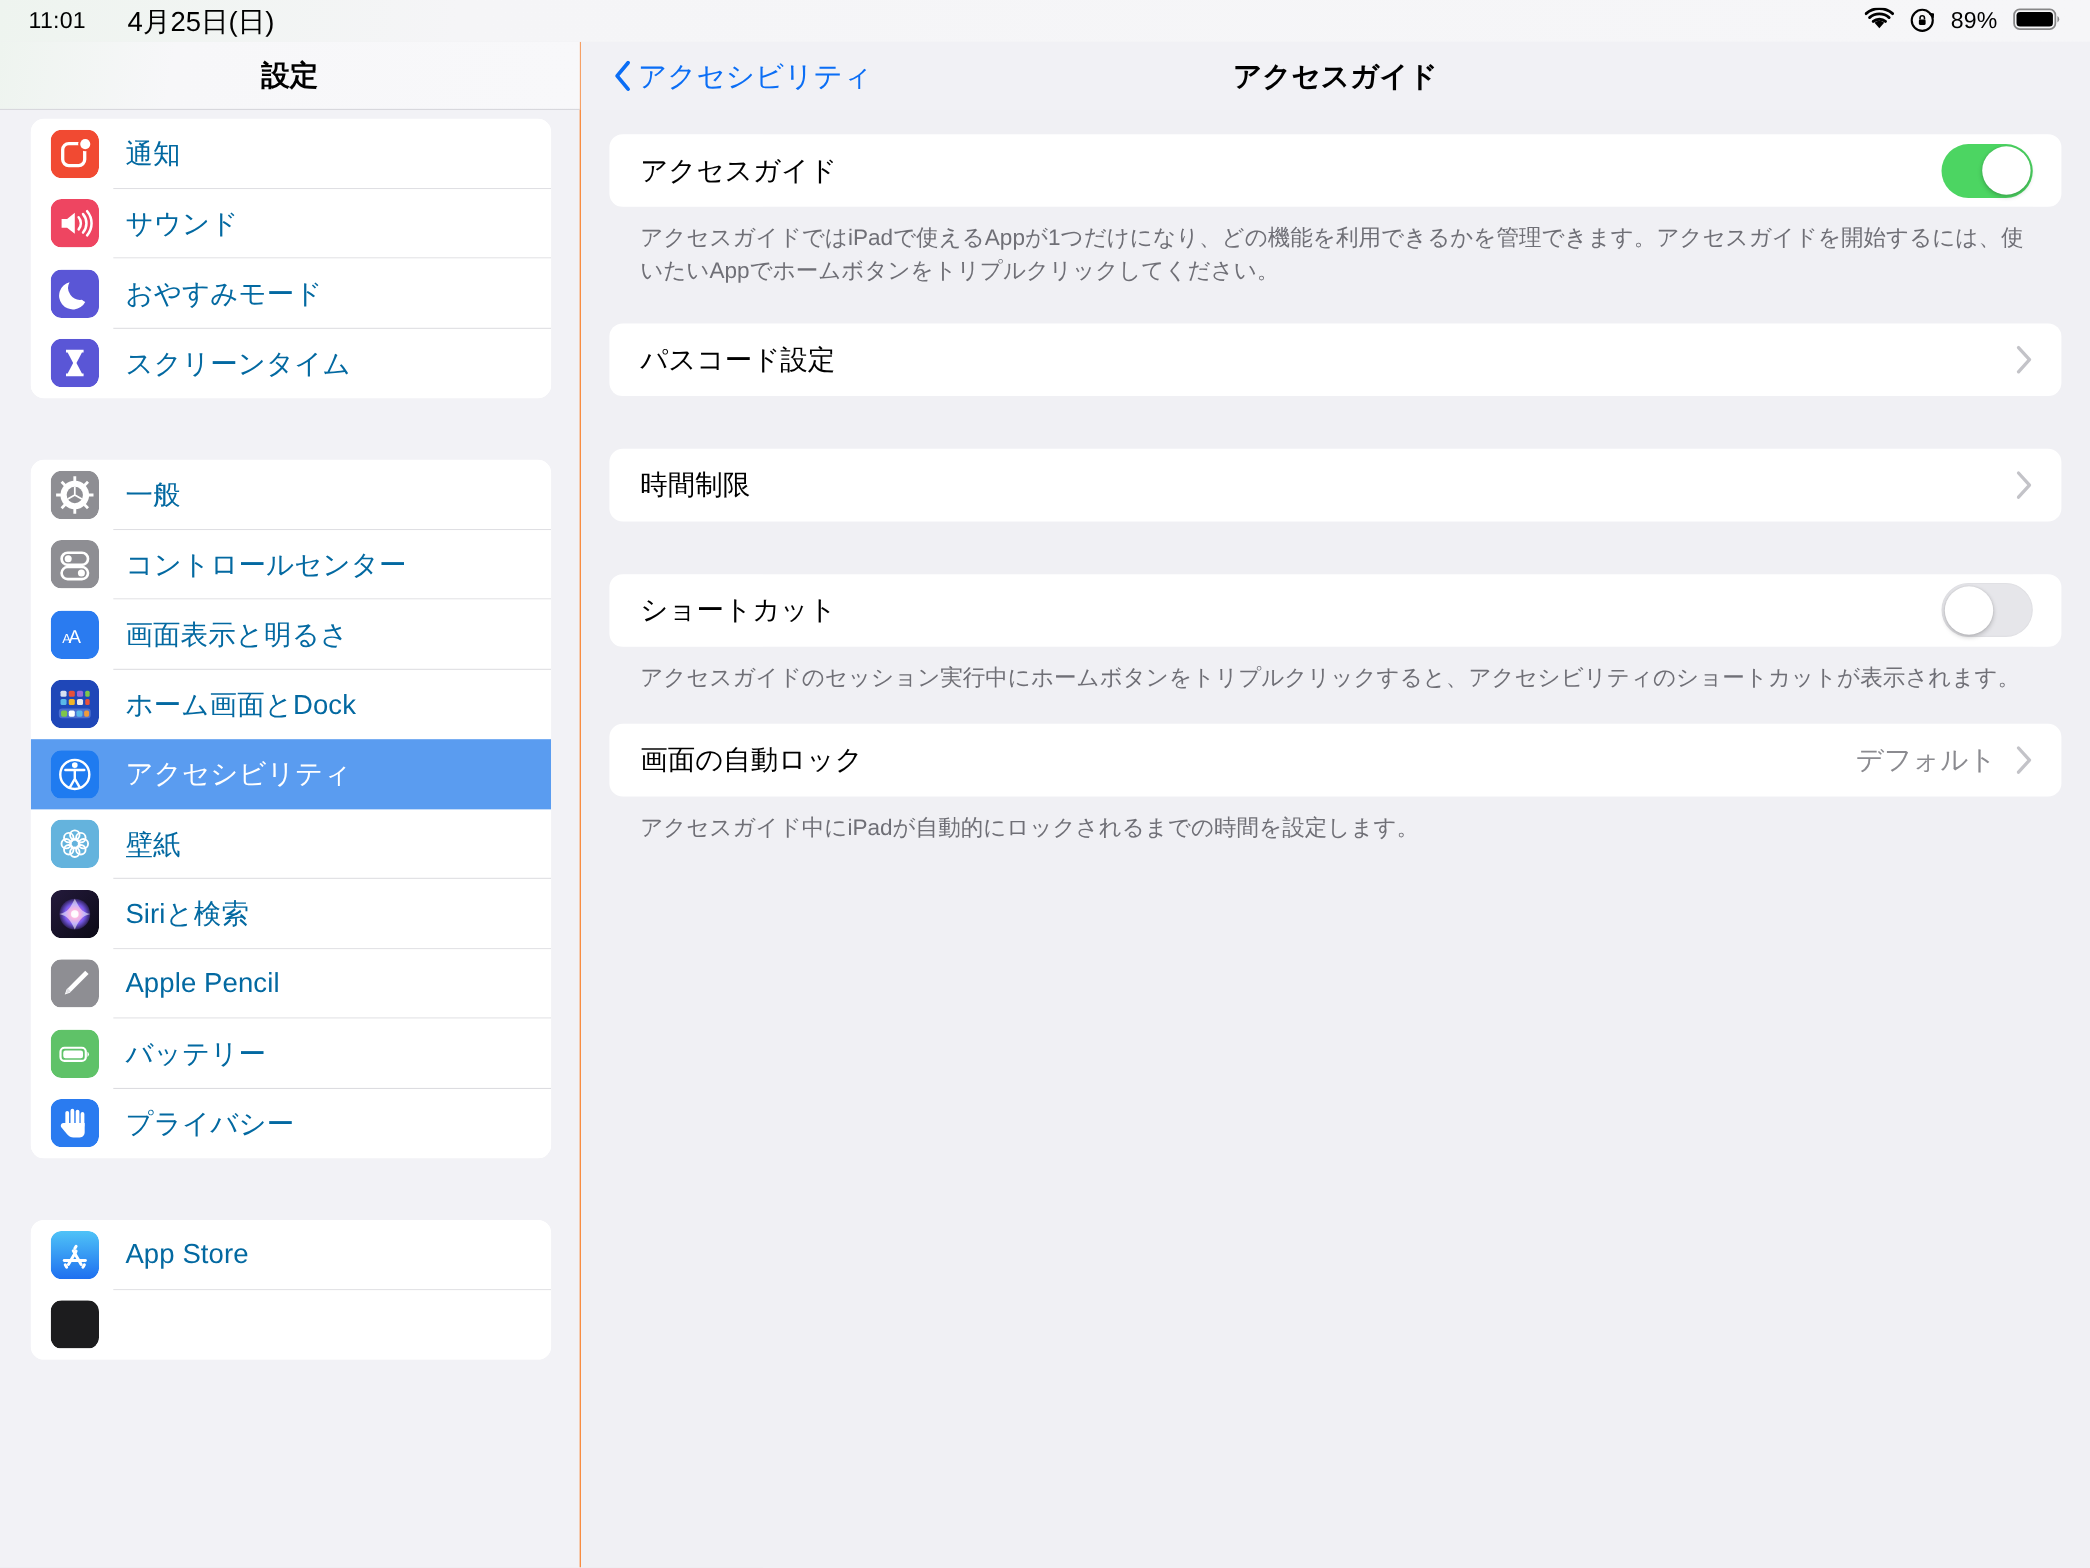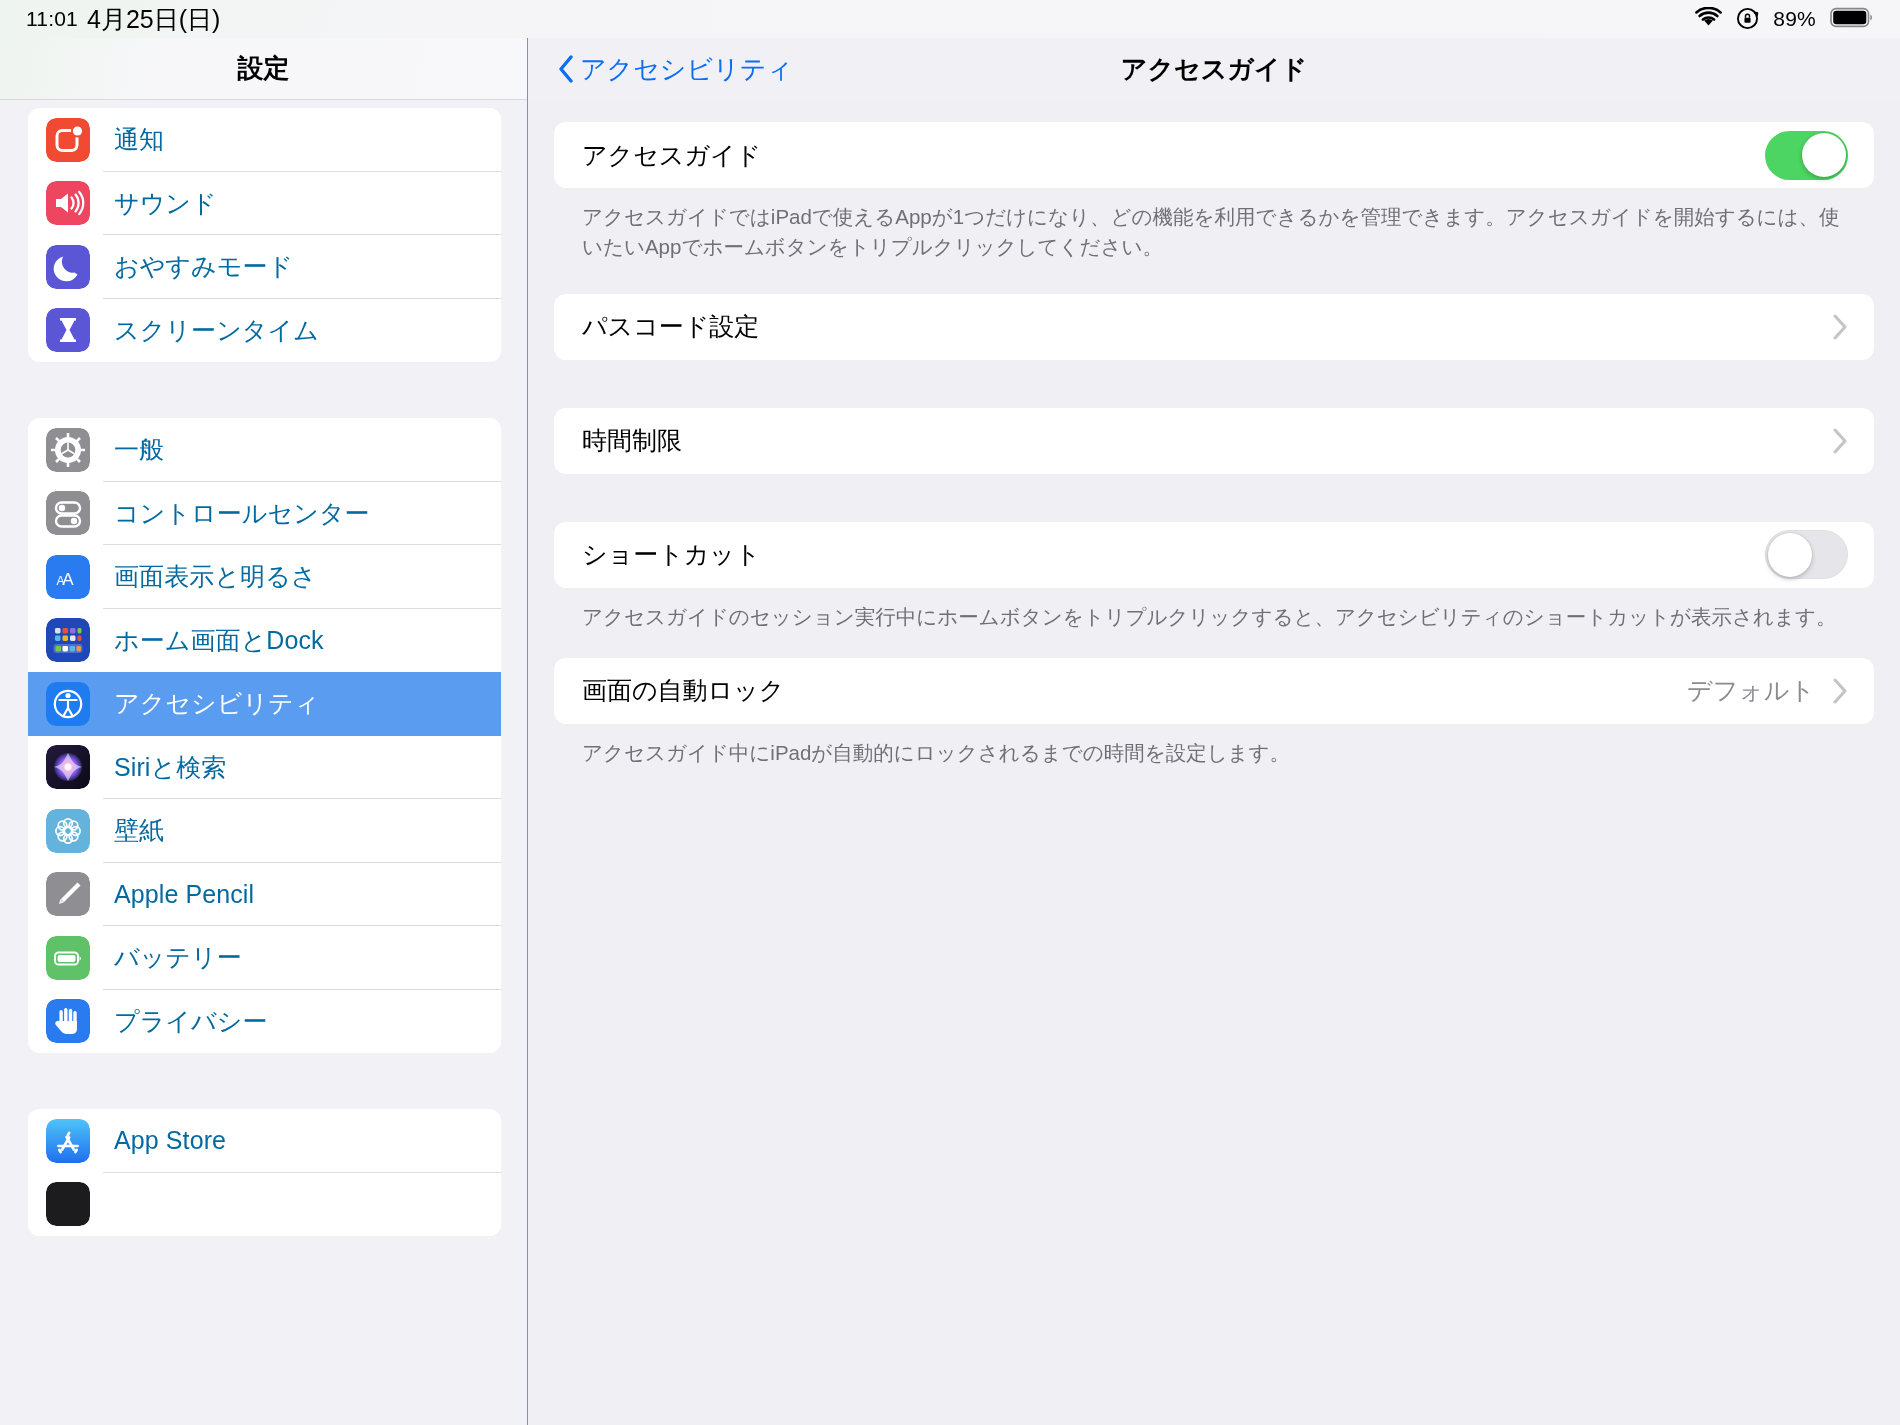--- a/index.html
+++ b/index.html
@@ -14,21 +14,21 @@
 
   
   .statusbar {
     height: 38px; flex: 0 0 38px;
     display: flex; align-items: center;
     padding: 0 26px 0 26px;
     font-size: 21px; color: #000;
     background: linear-gradient(100deg, #eef4ef 0%, #f5f5f7 22%, #f6f6f8 100%);
     position: relative; z-index: 20;
   }
-  .sb-left { display: flex; align-items: center; gap: 9px; }
+  .sb-left { display: flex; align-items: center; gap: 38px; }
   .sb-right { margin-left: auto; display: flex; gap: 14px; }
   .sb-time { font-size: 21px; letter-spacing: .2px; }
   .sb-date { font-size: 25px; }
   .sb-pct { font-size: 21px; letter-spacing: .2px; }
   .icon-wifi { width: 27px; height: 20px; display: block; }
   .icon-rotlock { width: 23px; height: 23px; display: block; }
   .icon-battery { width: 44px; height: 21px; display: block; }
 
   
   .split { flex: 1 1 auto; display: flex; min-height: 0; }
@@ -327,20 +327,40 @@
                 <path d="M13.4 18 h17.2" stroke="#fff" stroke-width="2.2" stroke-linecap="round"></path>
                 <path d="M22 18 v8 l-4.6 8 M22 26 l4.6 8" stroke="#fff" stroke-width="2.2" fill="none" stroke-linecap="round"></path>
               </svg>
             </span>
             <span class="row-label">アクセシビリティ</span>
 
           </div>
           <div class="row">
             <span class="ic">
               <svg viewBox="0 0 44 44" width="44" height="44">
+                <rect width="44" height="44" rx="10" fill="#64b3dd"></rect>
+                <g fill="none" stroke="#fff" stroke-width="1.7">
+                  <circle cx="22" cy="22" r="4.3"></circle>
+                  <circle cx="22" cy="14.2" r="4.3"></circle>
+                  <circle cx="22" cy="29.8" r="4.3"></circle>
+                  <circle cx="14.2" cy="22" r="4.3"></circle>
+                  <circle cx="29.8" cy="22" r="4.3"></circle>
+                  <circle cx="16.5" cy="16.5" r="4.3"></circle>
+                  <circle cx="27.5" cy="16.5" r="4.3"></circle>
+                  <circle cx="16.5" cy="27.5" r="4.3"></circle>
+                  <circle cx="27.5" cy="27.5" r="4.3"></circle>
+                </g>
+              </svg>
+            </span>
+            <span class="row-label">壁紙</span>
+            <i class="sep"></i>
+          </div>
+          <div class="row">
+            <span class="ic">
+              <svg viewBox="0 0 44 44" width="44" height="44">
                 <defs>
                   <radialGradient id="siriOrb" cx="50%" cy="50%" r="55%">
                     <stop offset="0%" stop-color="#ffffff"></stop>
                     <stop offset="28%" stop-color="#f060c0"></stop>
                     <stop offset="58%" stop-color="#7a5cf0"></stop>
                     <stop offset="100%" stop-color="#1a1030"></stop>
                   </radialGradient>
                   <linearGradient id="siriBg" x1="0" y1="0" x2="1" y2="1">
                     <stop offset="0%" stop-color="#241a3c"></stop>
                     <stop offset="100%" stop-color="#0b0a16"></stop>
@@ -351,40 +371,20 @@
                 <path d="M22 8 C 26 16 28 20 36 22 C 28 24 26 28 22 36 C 18 28 16 24 8 22 C 16 20 18 16 22 8z" fill="#ffffff" opacity=".55"></path>
                 <circle cx="22" cy="22" r="3.4" fill="#fff" opacity=".9"></circle>
               </svg>
             </span>
             <span class="row-label">Siriと検索</span>
             <i class="sep"></i>
           </div>
           <div class="row">
             <span class="ic">
               <svg viewBox="0 0 44 44" width="44" height="44">
-                <rect width="44" height="44" rx="10" fill="#64b3dd"></rect>
-                <g fill="none" stroke="#fff" stroke-width="1.7">
-                  <circle cx="22" cy="22" r="4.3"></circle>
-                  <circle cx="22" cy="14.2" r="4.3"></circle>
-                  <circle cx="22" cy="29.8" r="4.3"></circle>
-                  <circle cx="14.2" cy="22" r="4.3"></circle>
-                  <circle cx="29.8" cy="22" r="4.3"></circle>
-                  <circle cx="16.5" cy="16.5" r="4.3"></circle>
-                  <circle cx="27.5" cy="16.5" r="4.3"></circle>
-                  <circle cx="16.5" cy="27.5" r="4.3"></circle>
-                  <circle cx="27.5" cy="27.5" r="4.3"></circle>
-                </g>
-              </svg>
-            </span>
-            <span class="row-label">壁紙</span>
-            <i class="sep"></i>
-          </div>
-          <div class="row">
-            <span class="ic">
-              <svg viewBox="0 0 44 44" width="44" height="44">
                 <rect width="44" height="44" rx="10" fill="#8e8e93"></rect>
                 <path d="M31.5 10.5 l3 3 -17 17 -4.6 1.6 1.6 -4.6 z" fill="#fff"></path>
                 <path d="M13.9 31.1 l1.6 -4.6 3 3 z" fill="#e2e2e6"></path>
               </svg>
             </span>
             <span class="row-label">Apple Pencil</span>
             <i class="sep"></i>
           </div>
           <div class="row">
             <span class="ic">

